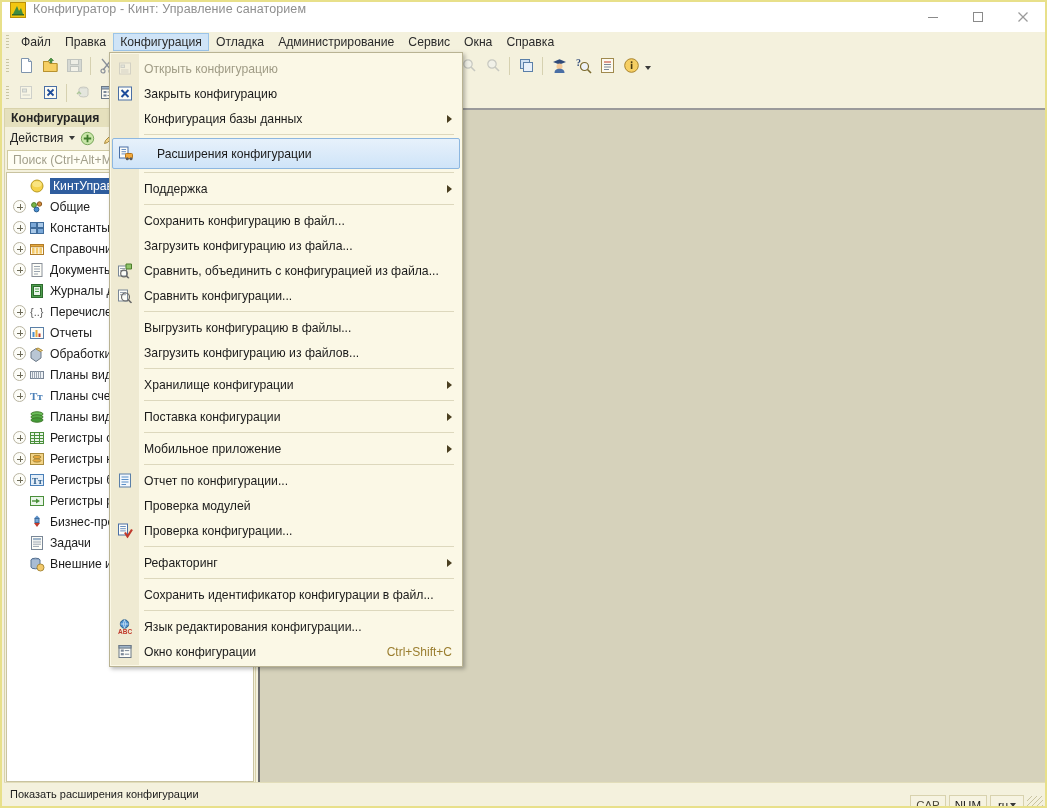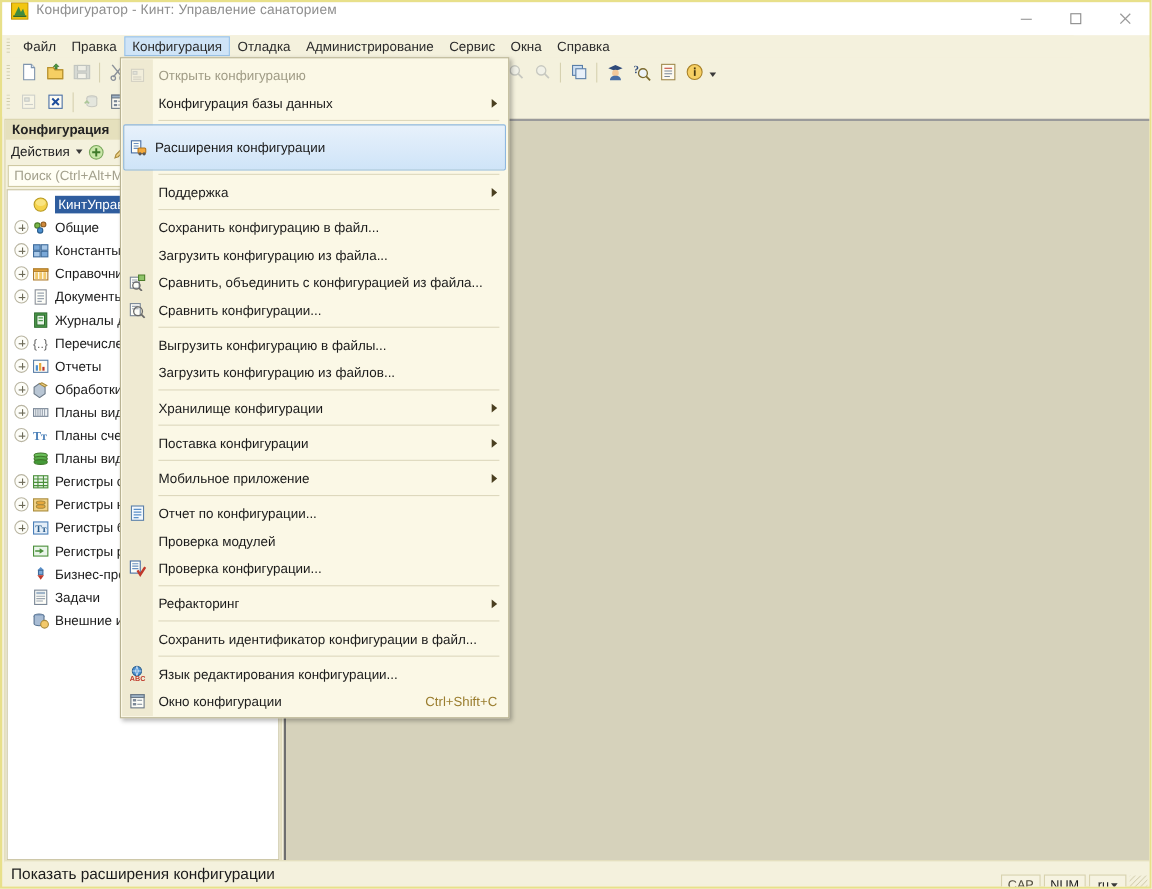--- a/index.html
+++ b/index.html
@@ -163,21 +163,21 @@
 
   
   #statusbar {
     position: absolute; left: 2px; bottom: 2px;
     width: 1041px; height: 22px;
     background: #f4f1dd;
     border-top: 1px solid #e2ddba;
     display: flex; align-items: center;
   }
   #status-text {
-    padding-left: 6px; font-size: 14px; color: #1b1b1b;
+    padding-left: 6px; font-size: 11px; color: #1b1b1b;
     white-space: nowrap;
   }
   #status-right { margin-left: auto; display: flex; align-items: center; height: 22px; margin-top: 22px; }
   .sbox {
     min-width: 34px; height: 19px; margin-right: 3px;
     border: 1px solid #d8d2ae; background: #f6f3e1;
     display: flex; align-items: center; justify-content: center;
     font-size: 11.5px; color: #4d4a3a;
     padding: 0 5px;
   }
@@ -211,22 +211,22 @@
     padding-left: 34px; padding-right: 10px;
     font-size: 12.2px; color: #1b1b1b;
     white-space: nowrap;
   }
   .mi.disabled { color: #a09c86; }
   .mi.hl {
     background: linear-gradient(to bottom, #e7f1fb 0%, #cfe4f8 100%);
     border: 1px solid #8db7e0;
     border-radius: 2px;
     margin: 0 2px;
-    padding-left: 28px;
-    height: 42px;
+    padding-left: 44px;
+    height: 31px;
   }
   .mi .micon {
     position: absolute; left: 6px; top: 50%;
     transform: translateY(-50%);
     width: 17px; height: 17px;
     display: flex; align-items: center; justify-content: center;
   }
   .mi.hl .micon { left: 4px; }
   .mi .shortcut {
     margin-left: auto; color: #9a7d2e; font-size: 12px; padding-left: 24px;
@@ -691,20 +691,29 @@
   <div class="mi disabled">
         <span class="micon" style="opacity: 0.45;">
           <svg width="16" height="16" viewBox="0 0 16 16">
             <rect x="2.5" y="2.5" width="11" height="11" fill="#f7f4e8" stroke="#b3b3b3"></rect>
             <rect x="4" y="4.5" width="3.5" height="2.5" fill="#d8dfe6" stroke="#a8b0b8"></rect>
             <line x1="4" y1="9.5" x2="11.5" y2="9.5" stroke="#b3b3b3"></line>
             <line x1="4" y1="11.5" x2="11.5" y2="11.5" stroke="#b3b3b3"></line>
           </svg>
         </span>
         <span>Открыть конфигурацию</span>
+      </div>
+      <div class="mi">
+        <span class="micon">
+          <svg width="16" height="16" viewBox="0 0 16 16">
+            <rect x="1.5" y="1.5" width="13" height="13" fill="#fdfdf8" stroke="#4a6fa5"></rect>
+            <path d="M4.5 4.5 l7 7 M11.5 4.5 l-7 7" stroke="#1f4e9c" stroke-width="2"></path>
+          </svg>
+        </span>
+        <span>Закрыть конфигурацию</span>
       </div>
       <div class="mi">
         <span>Конфигурация базы данных</span>
         <span class="arrow"></span>
       </div>
       <div class="sep"></div>
       <div class="mi hl">
         <span class="micon">
           <svg width="16" height="16" viewBox="0 0 16 16">
             <rect x="1.5" y="1.5" width="8.5" height="11" fill="#fdfdf8" stroke="#4a6fa5"></rect>

